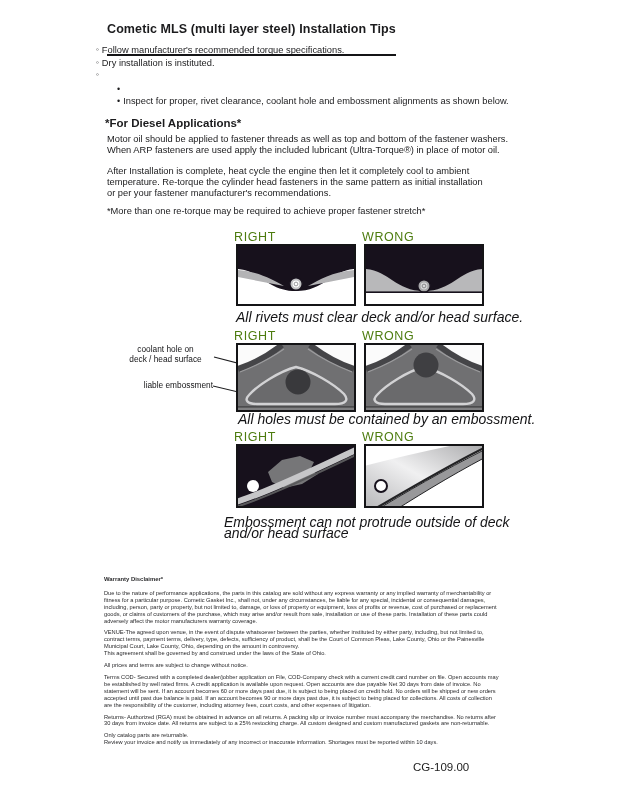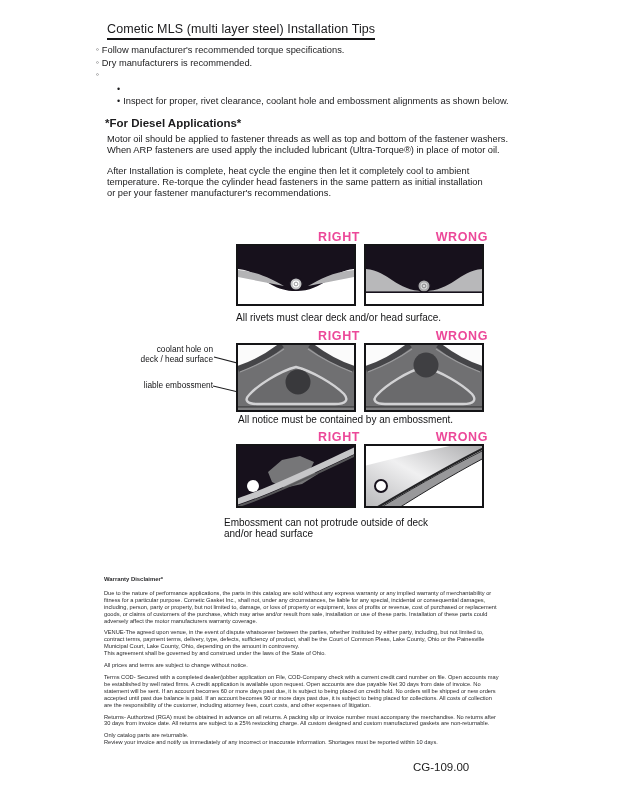--- a/index.html
+++ b/index.html
@@ -4,39 +4,39 @@
 <style>
   html,body{margin:0;padding:0;background:#e8e8e8;}
   #page{
     position:relative;width:618px;height:800px;background:#ffffff;
     font-family:"Liberation Sans",sans-serif;color:#1b1b1d;overflow:hidden;
     margin:0 auto;
   }
   .abs{position:absolute;}
   .pre{white-space:pre-line;}
   #doc-title{
-    left:107px;top:22px;font-size:12.5px;font-weight:normal;
-    border-bottom:2px solid #141416;padding-bottom:2px;letter-spacing:.1px;
+    left:107px;top:22px;font-size:12.5px;font-weight:bold;
+    border-bottom:2px solid #141416;padding-bottom:18px;letter-spacing:.1px;
   }
   #tips-list{left:96px;top:44px;font-size:9.3px;line-height:12.2px;}
   .bullet-row{display:flex;align-items:baseline;}
   .b-marker{font-size:8px;margin-right:3px;position:relative;top:-1px;}
   .sub-row{margin-left:21px;}
   .s-marker{font-size:9px;margin-right:3px;}
   #diesel-heading{left:105px;top:117px;font-size:11.5px;font-weight:bold;}
   .body-par{left:107px;font-size:9.3px;line-height:11px;}
   .fig-label{
-    position:absolute;width:126px;text-align:right;font-size:12.5px;
-    letter-spacing:.6px;color:#ec4899;font-weight:bold;
+    position:absolute;width:126px;text-align:left;font-size:12.5px;
+    letter-spacing:.6px;color:#4d7c0f;
   }
   .fig-frame{
     position:absolute;border:2.5px solid #141416;width:116px;background:#fff;line-height:0;
   }
   .fig-frame svg{display:block;}
-  .fig-caption{position:absolute;font-size:10px;line-height:11px;color:#141416;}
+  .fig-caption{position:absolute;font-size:14px;line-height:11px;color:#141416;font-style:italic;}
   .callout{
     position:absolute;width:95px;text-align:right;font-size:8.3px;line-height:9.6px;color:#141416;
   }
   #legal{left:104px;top:576px;width:424px;font-size:5.7px;line-height:6.9px;color:#2a2a2c;}
   #legal-heading{font-weight:bold;margin-bottom:7px;font-size:5.9px;}
   .legal-par{margin-bottom:5px;}
   #footer-code{left:388px;top:761px;font-size:11.5px;color:#222;margin-left:25px;}
 </style>
 </head>
 <body>
@@ -45,40 +45,41 @@
 
   <div id="doc-title" class="abs">Cometic MLS (multi layer steel) Installation Tips</div>
 
   <div id="tips-list" class="abs">
     <div class="bullet-row">
       <span class="b-marker">◦</span>
       <span>Follow manufacturer's recommended torque specifications.</span>
     </div>
     <div class="bullet-row">
       <span class="b-marker">◦</span>
-      <span>Dry manufacturers is recommended.</span>
+      <span>Dry installation is instituted.</span>
     </div>
     <div class="bullet-row">
       <span class="b-marker">◦</span>
     </div>
     <div class="bullet-row sub-row">
       <span class="s-marker">•</span>
     </div>
     <div class="bullet-row sub-row">
       <span class="s-marker">•</span>
       <span>Inspect for proper, rivet clearance, coolant hole and embossment alignments as shown below.</span>
     </div>
   </div>
 
   <div id="diesel-heading" class="abs">*For Diesel Applications*</div>
   <div class="abs body-par pre" style="top:134px;">Motor oil should be applied to fastener threads as well as top and bottom of the fastener washers.
 When ARP fasteners are used apply the included lubricant (Ultra-Torque®) in place of motor oil.</div>
   <div class="abs body-par pre" style="top:166px;">After Installation is complete, heat cycle the engine then let it completely cool to ambient
 temperature. Re-torque the cylinder head fasteners in the same pattern as initial installation
 or per your fastener manufacturer's recommendations.</div>
+  <div class="abs body-par" style="top:206px;">*More than one re-torque may be required to achieve proper fastener stretch*</div>
 
   <div class="fig-label" style="left:234px;top:230px;">RIGHT</div>
   <div class="fig-label" style="left:362px;top:230px;">WRONG</div>
 
   <div class="fig-frame" style="left:236px;top:244px;">
     <svg width="116" height="58" viewBox="0 0 116 58">
       <rect x="0" y="0" width="116" height="58" fill="#ffffff"></rect>
       <path d="M0,0 H116 V23 C93,25 86,45 58,45 C30,45 23,25 0,23 Z" fill="#17111c"></path>
       <path d="M0,24 C22,26 35,34 46,40 L0,31 Z" fill="#b3b3b5"></path>
       <path d="M116,24 C94,26 81,34 70,40 L116,31 Z" fill="#b3b3b5"></path>
@@ -97,21 +98,21 @@
       <circle cx="58" cy="40" r="1.9" fill="none" stroke="#88888a" stroke-width="1"></circle>
       <rect x="0" y="45.4" width="116" height="1.6" fill="#17111c"></rect>
       <rect x="0" y="47" width="116" height="11" fill="#ffffff"></rect>
     </svg>
   </div>
   <div class="fig-caption" style="left:236px;top:312px;">All rivets must clear deck and/or head surface.</div>
 
   <div class="fig-label" style="left:234px;top:329px;">RIGHT</div>
   <div class="fig-label" style="left:362px;top:329px;">WRONG</div>
 
-  <div class="callout pre" style="left:118px;top:345px;">coolant hole on
+  <div class="callout pre" style="left:118px;top:345px;text-align:center;">coolant hole on
 deck / head surface</div>
   <div class="callout" style="left:118px;top:381px;">liable embossment</div>
   <svg class="abs" style="left:213px;top:350px;" width="95" height="55" viewBox="0 0 95 55">
     <line x1="1" y1="7" x2="86" y2="29" stroke="#1b1b1d" stroke-width="1.1"></line>
     <line x1="0" y1="36" x2="46" y2="47" stroke="#1b1b1d" stroke-width="1.1"></line>
   </svg>
 
   <div class="fig-frame" style="left:236px;top:343px;">
     <svg width="116" height="65" viewBox="0 0 116 65">
       <rect x="0" y="0" width="116" height="65" fill="#707072"></rect>
@@ -135,21 +136,21 @@
       <path d="M44,0 C34,8 18,18 0,24" stroke="#454548" stroke-width="6" fill="none"></path>
       <path d="M72,0 C82,8 98,18 116,24" stroke="#454548" stroke-width="6" fill="none"></path>
       <path d="M46,4 C36,11 20,20 2,27" stroke="#9c9c9e" stroke-width="1.2" fill="none"></path>
       <path d="M70,4 C80,11 96,20 114,27" stroke="#9c9c9e" stroke-width="1.2" fill="none"></path>
       <path d="M58,22 C42,26 20,40 11,50 C6,55 9,59 19,59 L97,59 C108,59 111,55 106,49 C96,39 74,26 58,22 Z" fill="#6a6a6c" stroke="#d2d2d4" stroke-width="2.4"></path>
       <rect x="0" y="61" width="116" height="1.8" fill="#4c4c4e"></rect>
       <rect x="0" y="62.8" width="116" height="2.2" fill="#808082"></rect>
       <circle cx="60" cy="20" r="12.5" fill="#3f3f42"></circle>
     </svg>
   </div>
-  <div class="fig-caption" style="left:238px;top:414px;">All notice must be contained by an embossment.</div>
+  <div class="fig-caption" style="left:238px;top:414px;">All holes must be contained by an embossment.</div>
 
   <div class="fig-label" style="left:234px;top:430px;">RIGHT</div>
   <div class="fig-label" style="left:362px;top:430px;">WRONG</div>
 
   <div class="fig-frame" style="left:236px;top:444px;">
     <svg width="116" height="60" viewBox="0 0 116 60">
       <rect x="0" y="0" width="116" height="60" fill="#17111c"></rect>
       <path d="M30,26 L44,14 L62,10 L76,16 L72,24 L80,28 L64,38 L46,42 L34,36 Z" fill="#767678"></path>
       <path d="M-2,56 C30,46 75,24 118,4" stroke="#c6c6c8" stroke-width="6" fill="none"></path>
       <path d="M-2,61 C32,50 76,29 118,9" stroke="#59595b" stroke-width="2" fill="none"></path>

